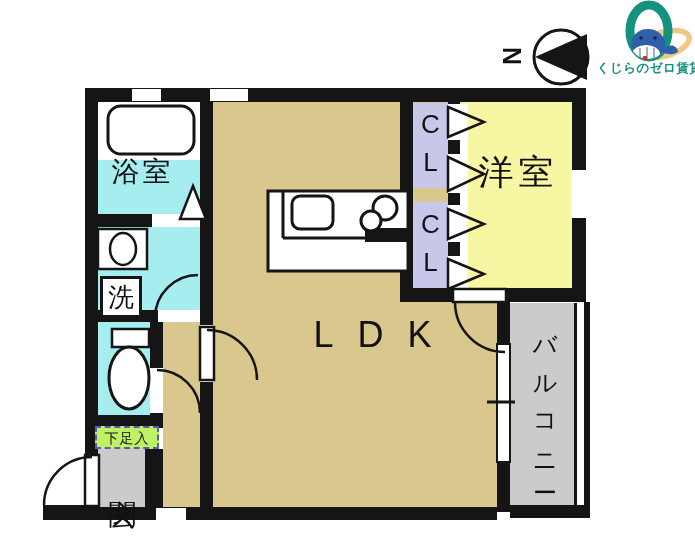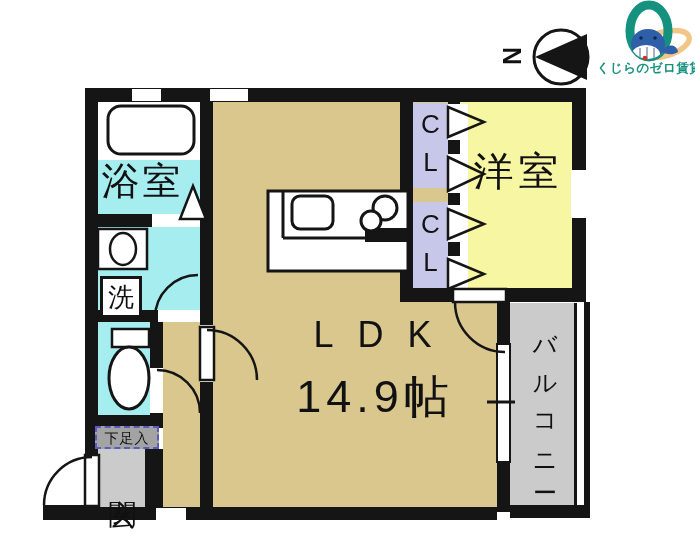--- a/index.html
+++ b/index.html
@@ -4,27 +4,27 @@
 <style>
   html,body{margin:0;padding:0;background:#fff;}
   #canvas{position:relative;width:695px;height:560px;background:#ffffff;overflow:hidden;
           font-family:"Liberation Sans","DejaVu Sans",sans-serif;}
   #plan-svg{position:absolute;left:0;top:0;}
   .lbl{position:absolute;color:#111;line-height:1.0;white-space:nowrap;
        display:flex;align-items:center;justify-content:center;}
   .vert{writing-mode:vertical-rl;text-orientation:upright;}
   #ldk-label{left:245px;top:306px;width:255px;height:58px;font-size:36px;letter-spacing:24px;text-indent:24px;}
   #ldk-size{left:245px;top:370px;width:255px;height:52px;font-size:45px;letter-spacing:5px;text-indent:5px;}
-  #yo-label{left:458px;top:146px;width:116px;height:50px;font-size:40px;letter-spacing:5px;text-indent:5px;}
+  #yo-label{left:458px;top:146px;width:116px;height:50px;font-size:35px;letter-spacing:5px;text-indent:5px;}
   #yo-size{left:452px;top:206px;width:126px;height:50px;font-size:38px;letter-spacing:1px;}
-  #bath-label{left:98px;top:156px;width:86px;height:50px;font-size:38px;letter-spacing:3px;text-indent:3px;}
+  #bath-label{left:98px;top:147px;width:86px;height:50px;font-size:28px;letter-spacing:3px;text-indent:3px;}
   #washer-box{left:100px;top:276px;width:42px;height:42px;background:#fff;
               border:3px solid #151515;box-sizing:border-box;font-size:26px;}
   #genkan-label{left:102px;top:449px;width:40px;height:60px;font-size:28px;letter-spacing:2px;}
-  #shoe-label{left:95px;top:426px;width:64px;height:23px;background:#a3a3a3;
+  #shoe-label{left:95px;top:426px;width:64px;height:23px;background:#bef264;
               border:2px dashed #5A5ABF;box-sizing:border-box;font-size:14px;letter-spacing:1px;}
   #balcony-label{left:517px;top:305px;width:56px;height:200px;font-size:24px;letter-spacing:13px;}
   #cl1-label{left:413px;top:106px;width:35px;height:82px;font-size:26px;letter-spacing:8px;}
   #cl2-label{left:413px;top:205px;width:35px;height:84px;font-size:26px;letter-spacing:8px;}
   #n-label{left:498px;top:42px;width:28px;height:28px;font-size:25px;font-weight:bold;
            transform:rotate(-90deg);}
   #logo-text{left:604px;top:60px;width:91px;height:17px;font-size:12.5px;font-weight:bold;
              color:#15917F;letter-spacing:0.5px;}
 </style>
 </head>
@@ -141,21 +141,20 @@
         <ellipse cx="34" cy="52" rx="14" ry="9" fill="#ffffff"></ellipse>
         <path d="M28 46 V57 M35 45 V58 M42 46 V57" stroke="#8899AA" stroke-width="1.5" fill="none"></path>
       </g>
       <circle cx="29" cy="36" r="1.8" fill="#0A2A55"></circle>
       <circle cx="43" cy="36" r="1.8" fill="#0A2A55"></circle>
       <circle cx="33" cy="56" r="2.3" fill="#D93025"></circle>
     </g>
   </svg>
 
   <div class="lbl" id="ldk-label">LDK</div>
-  <div class="lbl" id="ldk-size">14.9帖</div>
   <div class="lbl" id="yo-label">洋室</div>
   <div class="lbl" id="bath-label">浴室</div>
   <div class="lbl" id="washer-box">洗</div>
   <div class="lbl vert" id="genkan-label">玄関</div>
   <div class="lbl" id="shoe-label">下足入</div>
   <div class="lbl vert" id="balcony-label">バルコニー</div>
   <div class="lbl vert" id="cl1-label">CL</div>
   <div class="lbl vert" id="cl2-label">CL</div>
   <div class="lbl" id="n-label">N</div>
   <div class="lbl" id="logo-text">くじらのゼロ賃貸</div>

